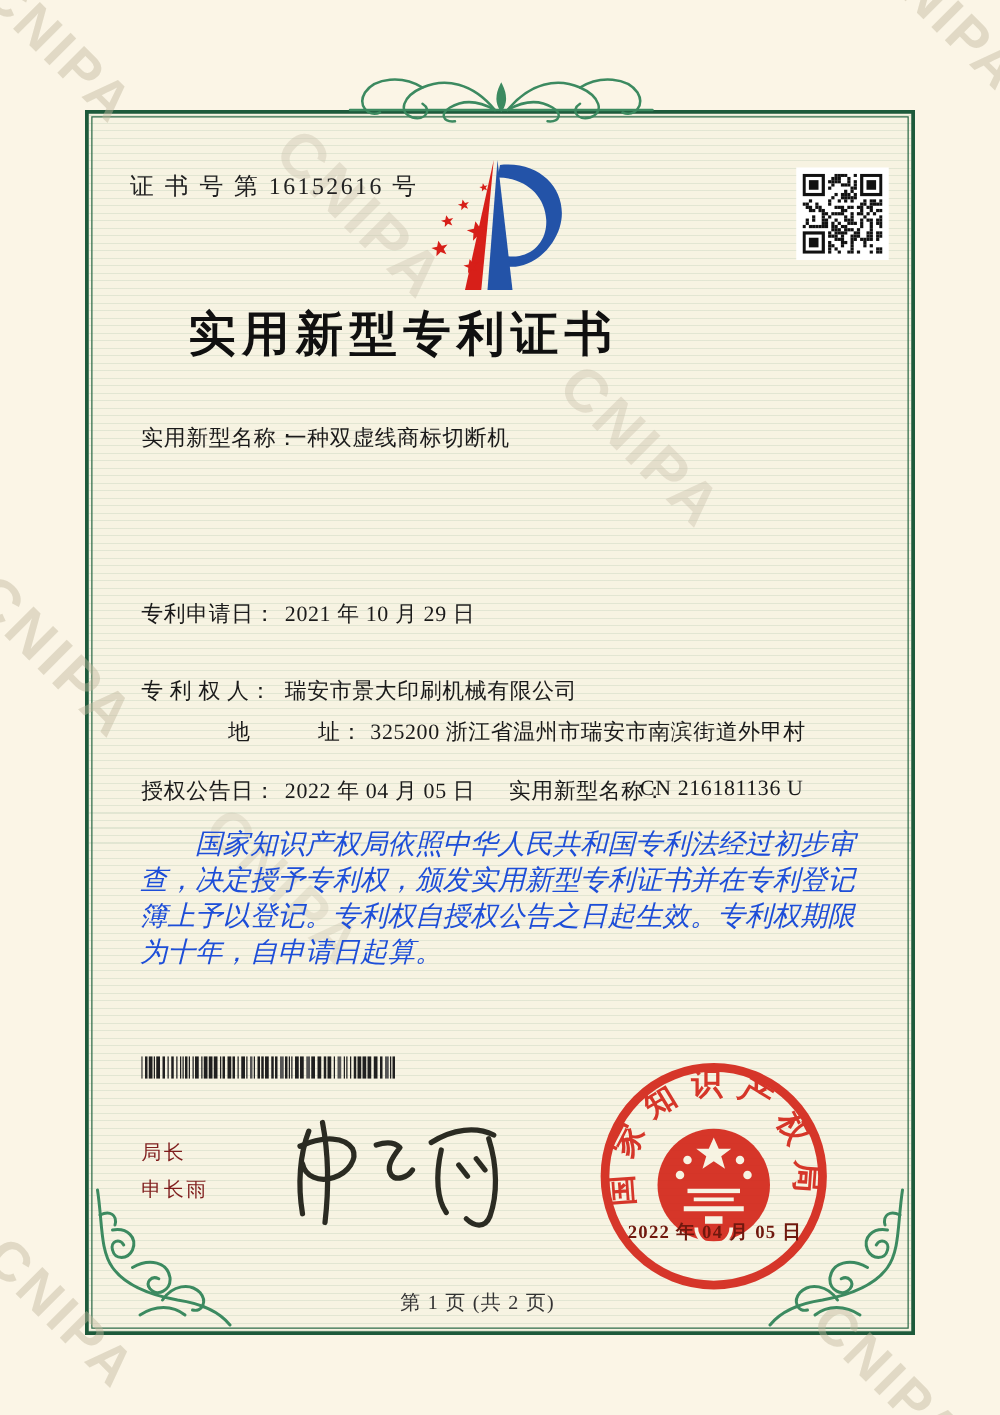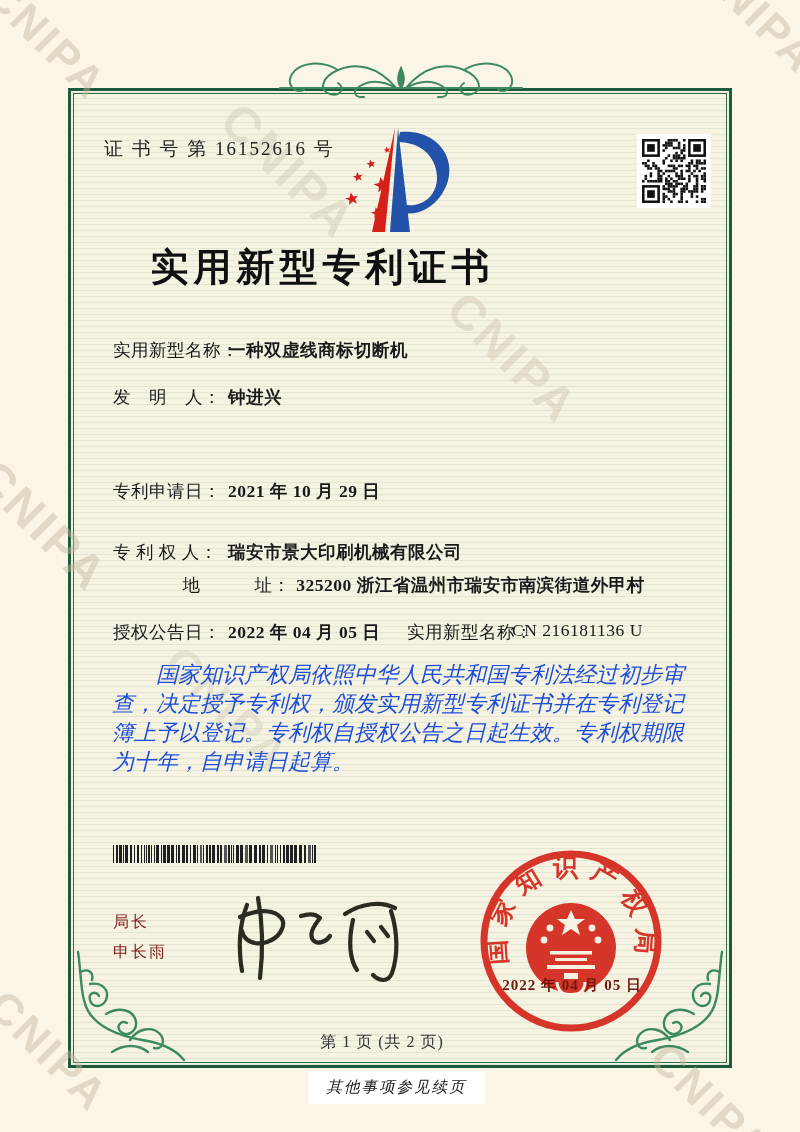--- a/index.html
+++ b/index.html
@@ -42,21 +42,21 @@
   .logo{ position:absolute; left:336px; top:120px; z-index:3; }
   .title{
     position:absolute; left:0; top:242px; width:645px; z-index:3;
     text-align:center; font-size:38px; font-weight:bold;
     letter-spacing:5px; color:#101010;
   }
   
   .row{ position:absolute; left:113px; width:600px; z-index:3;
         font-size:17.5px; color:#1a1a1a; letter-spacing:0.5px; white-space:nowrap;}
   .flabel{ display:inline-block; width:110px; }
-  .fvalue{ display:inline-block;font-weight:bold; }
+  .fvalue{ display:inline-block; }
   .flabel2{ position:absolute; left:294px; }
   .fvalue2{ position:absolute; left:399px; }
   
   .paras{
     position:absolute; left:112px; top:660px; width:580px; z-index:3;
     font-size:22px; line-height:29px; font-style:italic; color:#1d4ed8;
   }
   .paras p{ margin:0; text-indent:2em; }
   
   .barcode{ position:absolute; left:113px; top:845px; z-index:3; line-height:0;}
@@ -365,24 +365,20 @@
         <path d="M0,-10 L2.94,-3.1 10,-3.1 4.3,1.2 6.2,8.1 0,4 -6.2,8.1 -4.3,1.2 -10,-3.1 -2.94,-3.1 Z" transform="translate(41,93) scale(0.6) rotate(-12)"></path>
       </g>
   </svg>
 
   <div class="title">实用新型专利证书</div>
 
   <div class="row" style="top:338px;">
     <span class="flabel">实用新型名称：</span>
     <span class="fvalue">一种双虚线商标切断机</span>
   </div>
-  <div class="row" style="top:385px;">
-    <span class="flabel">发　明　人：</span>
-    <span class="fvalue">钟进兴</span>
-  </div>
   <div class="row" style="top:479px;">
     <span class="flabel">专利申请日：</span>
     <span class="fvalue">2021 年 10 月 29 日</span>
   </div>
   <div class="row" style="top:512px;margin-top:28px;">
     <span class="flabel">专 利 权 人：</span>
     <span class="fvalue">瑞安市景大印刷机械有限公司</span>
   </div>
   <div class="row" style="top:573px;text-align:center;">
     <span class="flabel">地　　　址：</span>
@@ -497,15 +493,14 @@
         <rect x="77" y="110" width="32" height="3" fill="#f7f3e2"></rect>
         <rect x="69" y="117" width="48" height="4" fill="#f7f3e2"></rect>
         <rect x="86" y="125" width="14" height="6" fill="#f7f3e2"></rect>
         <path d="M79,134 a14,14 0 0 0 28,0" fill="none" stroke="#f7f3e2" stroke-width="3"></path>
       </g>
     </g>
   </svg>
   <div class="seal-date">2022 年 04 月 05 日</div>
 
   <div class="page-info">第 1 页 (共 2 页)</div>
-  <div class="cont-note">其他事项参见续页</div>
 
 </div>
 
 </body></html>

